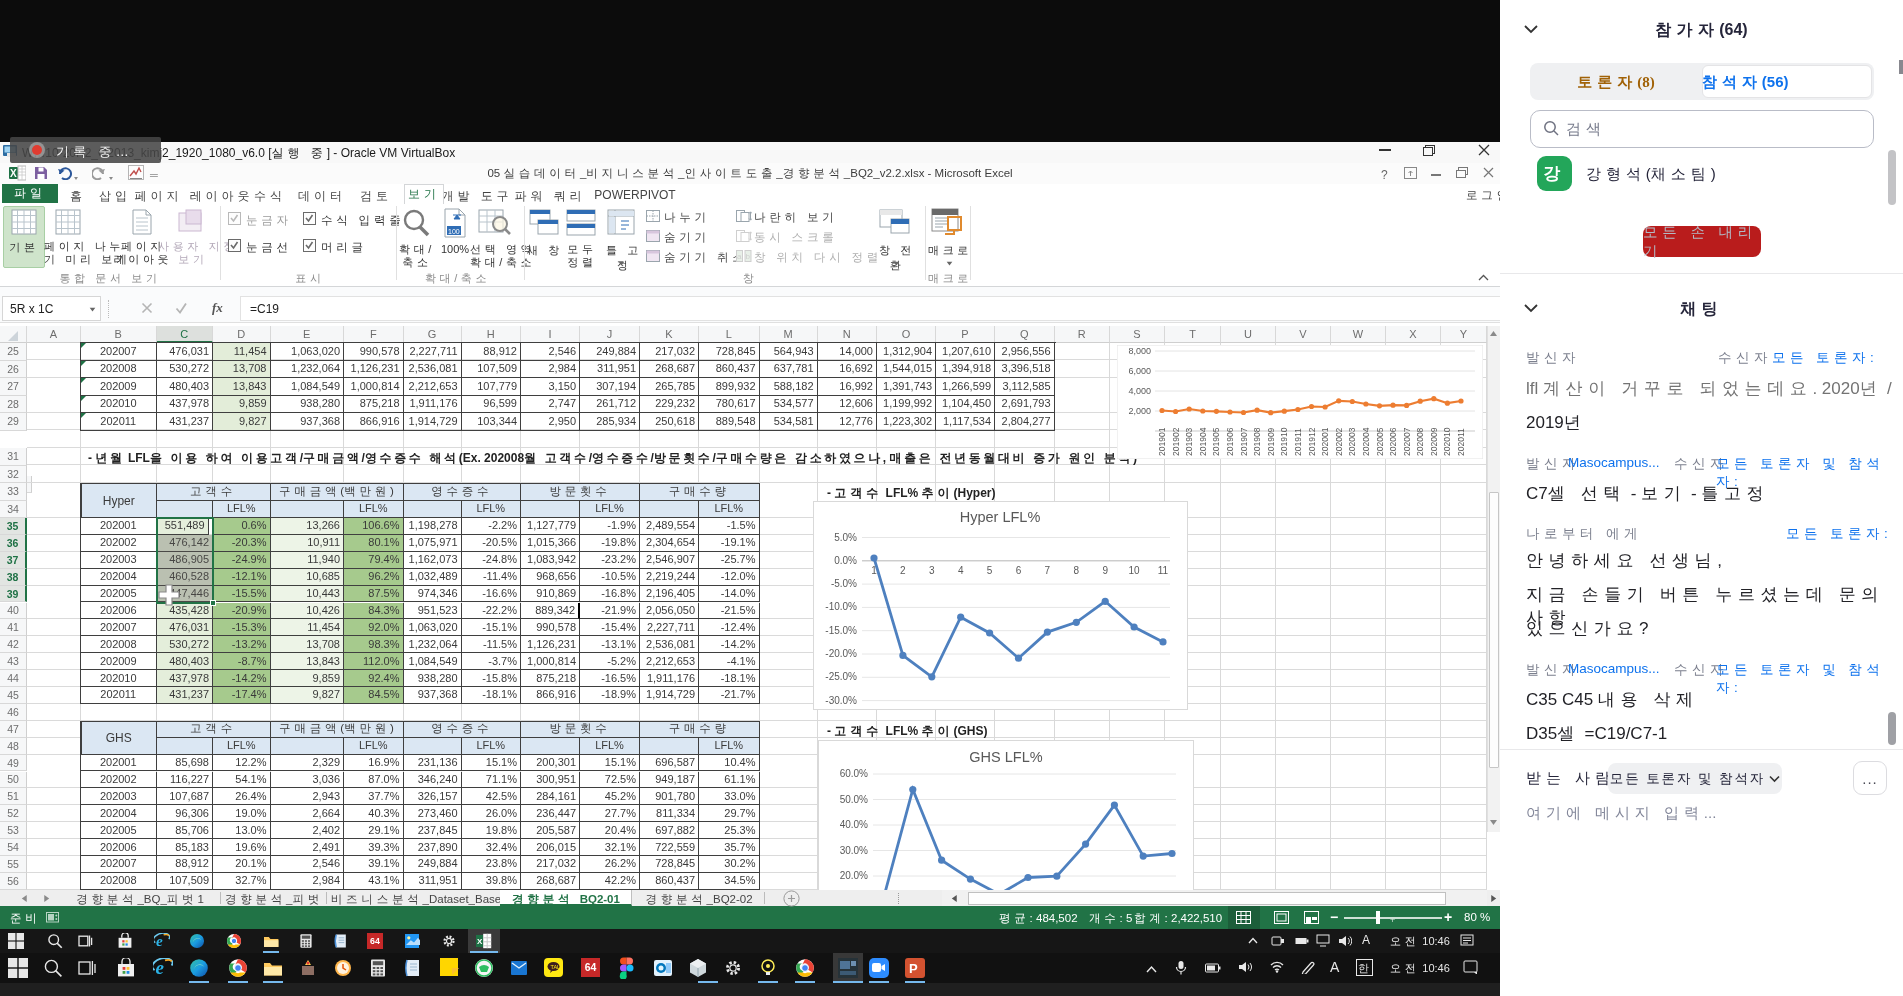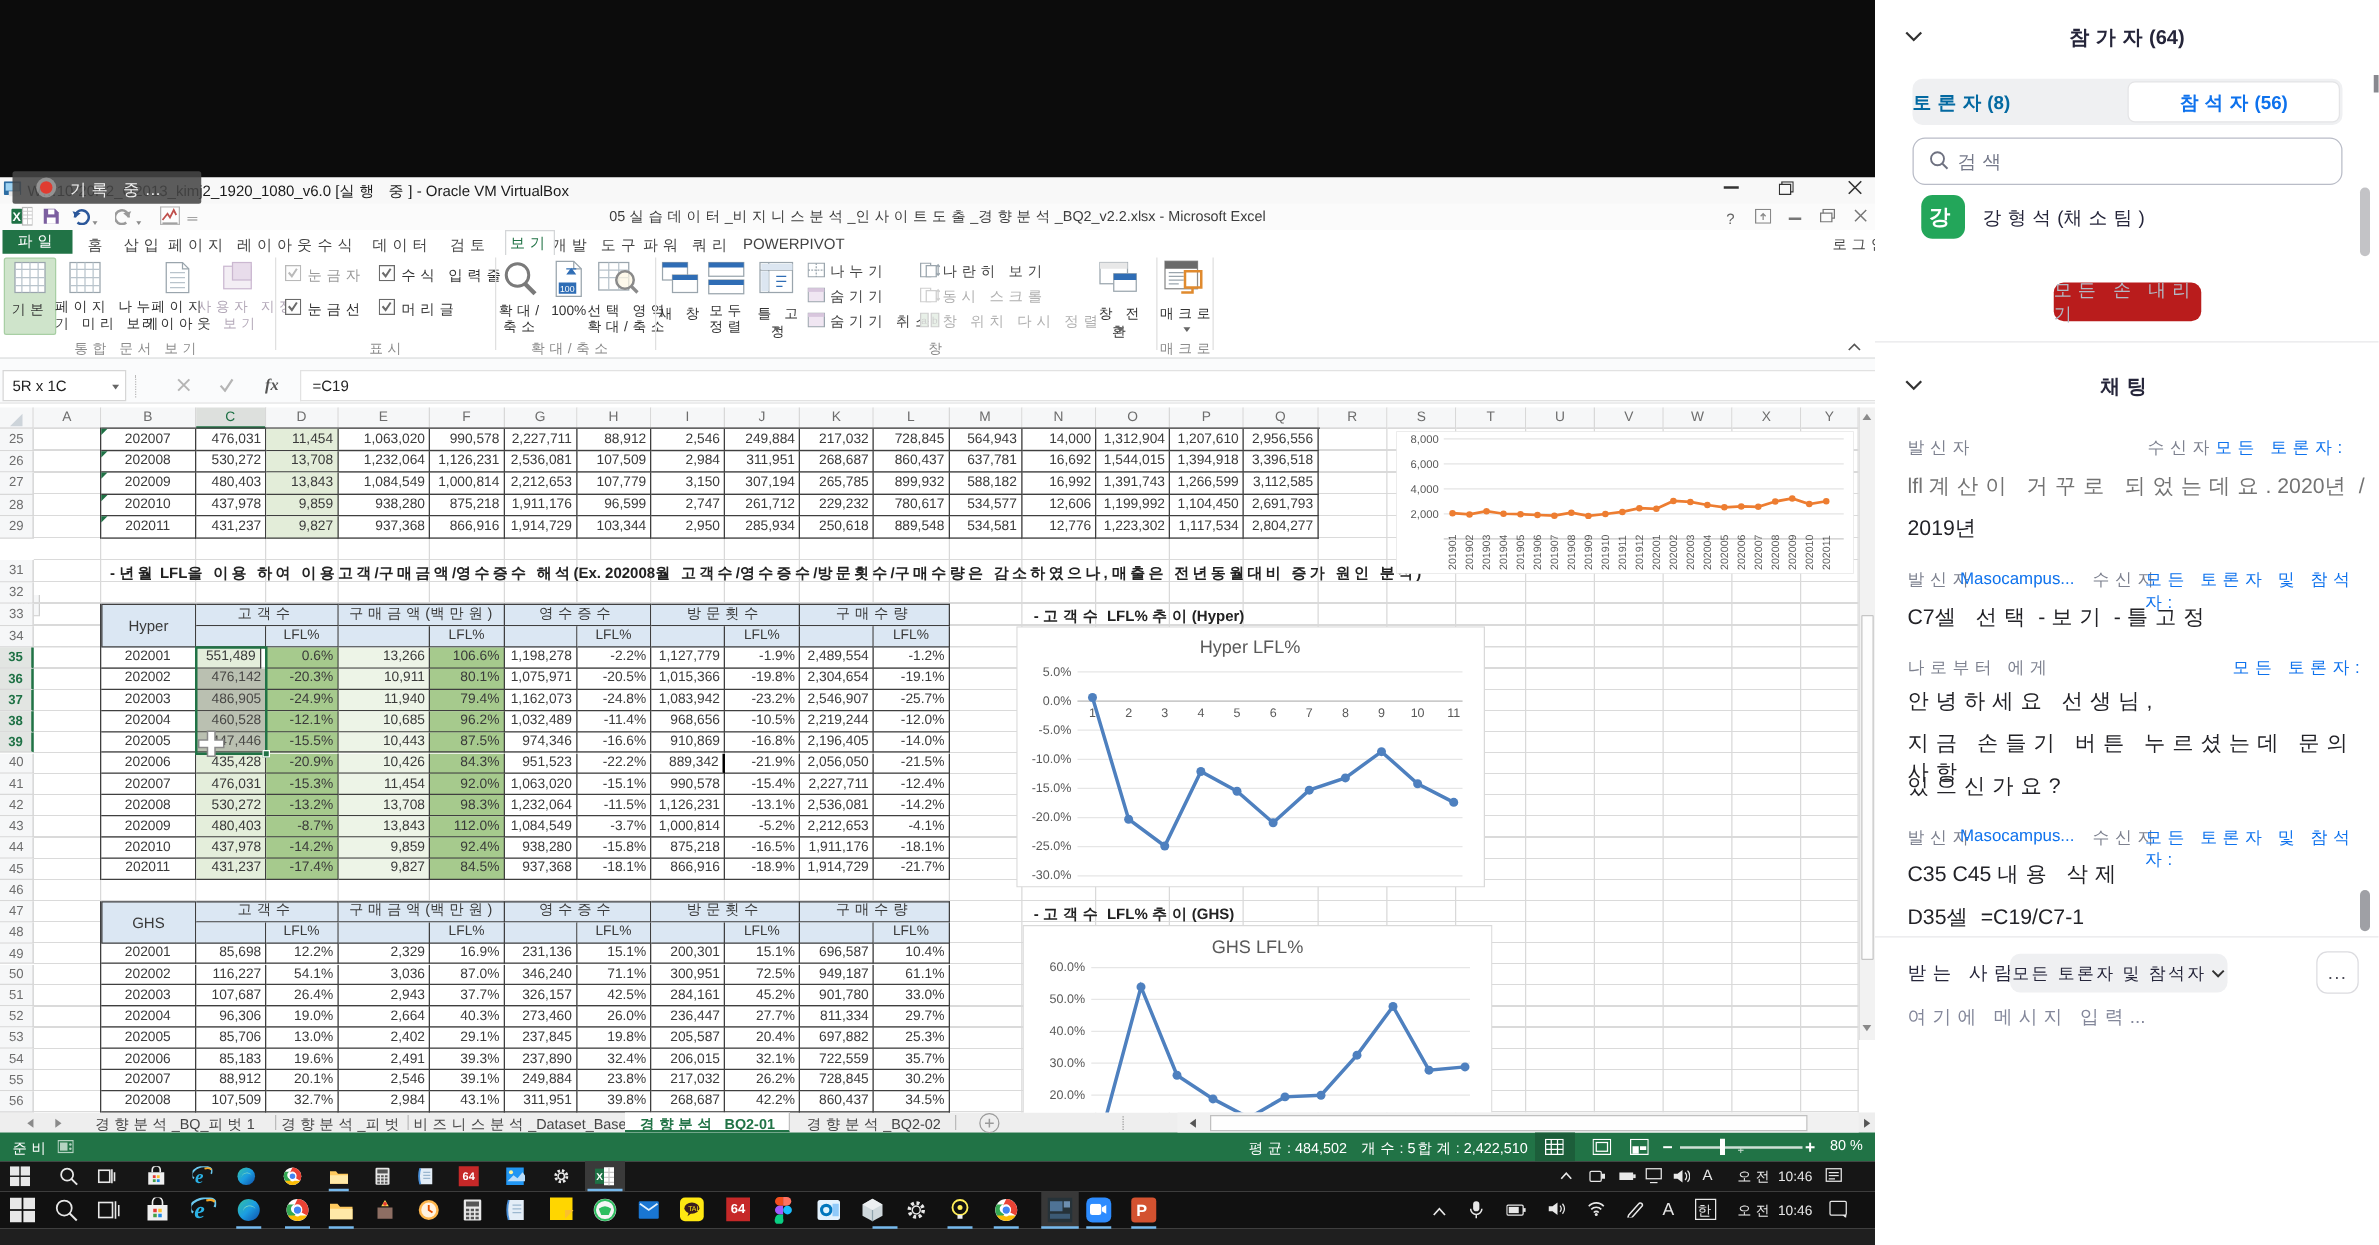--- a/index.html
+++ b/index.html
@@ -476,21 +476,21 @@
 <div class="cellc" style="left:81.0px;top:518.0px;width:75.5px;height:16.90px;border-right:1px solid #3f3f3f;border-bottom:1px solid #3f3f3f;font-size:11px;color:#3a3a3a;">202001</div>
 <div class="cell" style="left:156.5px;top:518.0px;width:52px;height:16.90px;border-right:1px solid #3f3f3f;border-bottom:1px solid #3f3f3f;font-size:11px;color:#3a3a3a;background:#e4eedb;">551,489</div>
 <div class="cell" style="left:213.0px;top:518.0px;width:57.5px;height:16.90px;border-right:1px solid #3f3f3f;border-bottom:1px solid #3f3f3f;font-size:11px;color:#3a3a3a;background:#a6ca8d;">0.6%</div>
 <div class="cell" style="left:270.5px;top:518.0px;width:73.5px;height:16.90px;border-right:1px solid #3f3f3f;border-bottom:1px solid #3f3f3f;font-size:11px;color:#3a3a3a;background:#edf4e7;">13,266</div>
 <div class="cell" style="left:344.0px;top:518.0px;width:59.5px;height:16.90px;border-right:1px solid #3f3f3f;border-bottom:1px solid #3f3f3f;font-size:11px;color:#3a3a3a;background:#a6ca8d;">106.6%</div>
 <div class="cell" style="left:403.5px;top:518.0px;width:58.0px;height:16.90px;border-right:1px solid #3f3f3f;border-bottom:1px solid #3f3f3f;font-size:11px;color:#3a3a3a;">1,198,278</div>
 <div class="cell" style="left:461.5px;top:518.0px;width:59.5px;height:16.90px;border-right:1px solid #3f3f3f;border-bottom:1px solid #3f3f3f;font-size:11px;color:#3a3a3a;">-2.2%</div>
 <div class="cell" style="left:521.0px;top:518.0px;width:59.0px;height:16.90px;border-right:1px solid #3f3f3f;border-bottom:1px solid #3f3f3f;font-size:11px;color:#3a3a3a;">1,127,779</div>
 <div class="cell" style="left:580.0px;top:518.0px;width:60.0px;height:16.90px;border-right:1px solid #3f3f3f;border-bottom:1px solid #3f3f3f;font-size:11px;color:#3a3a3a;">-1.9%</div>
 <div class="cell" style="left:640.0px;top:518.0px;width:59.0px;height:16.90px;border-right:1px solid #3f3f3f;border-bottom:1px solid #3f3f3f;font-size:11px;color:#3a3a3a;">2,489,554</div>
-<div class="cell" style="left:699.0px;top:518.0px;width:60.5px;height:16.90px;border-right:1px solid #3f3f3f;border-bottom:1px solid #3f3f3f;font-size:11px;color:#3a3a3a;">-1.2%</div>
+<div class="cell" style="left:699.0px;top:518.0px;width:60.5px;height:16.90px;border-right:1px solid #3f3f3f;border-bottom:1px solid #3f3f3f;font-size:11px;color:#3a3a3a;">-1.5%</div>
 <div class="cellc" style="left:81.0px;top:534.9px;width:75.5px;height:16.90px;border-right:1px solid #3f3f3f;border-bottom:1px solid #3f3f3f;font-size:11px;color:#3a3a3a;">202002</div>
 <div class="cell" style="left:156.5px;top:534.9px;width:56.5px;height:16.90px;border-right:1px solid #3f3f3f;border-bottom:1px solid #3f3f3f;font-size:11px;color:#3a3a3a;background:#e4eedb;">476,142</div>
 <div class="cell" style="left:213.0px;top:534.9px;width:57.5px;height:16.90px;border-right:1px solid #3f3f3f;border-bottom:1px solid #3f3f3f;font-size:11px;color:#3a3a3a;background:#a6ca8d;">-20.3%</div>
 <div class="cell" style="left:270.5px;top:534.9px;width:73.5px;height:16.90px;border-right:1px solid #3f3f3f;border-bottom:1px solid #3f3f3f;font-size:11px;color:#3a3a3a;background:#edf4e7;">10,911</div>
 <div class="cell" style="left:344.0px;top:534.9px;width:59.5px;height:16.90px;border-right:1px solid #3f3f3f;border-bottom:1px solid #3f3f3f;font-size:11px;color:#3a3a3a;background:#a6ca8d;">80.1%</div>
 <div class="cell" style="left:403.5px;top:534.9px;width:58.0px;height:16.90px;border-right:1px solid #3f3f3f;border-bottom:1px solid #3f3f3f;font-size:11px;color:#3a3a3a;">1,075,971</div>
 <div class="cell" style="left:461.5px;top:534.9px;width:59.5px;height:16.90px;border-right:1px solid #3f3f3f;border-bottom:1px solid #3f3f3f;font-size:11px;color:#3a3a3a;">-20.5%</div>
 <div class="cell" style="left:521.0px;top:534.9px;width:59.0px;height:16.90px;border-right:1px solid #3f3f3f;border-bottom:1px solid #3f3f3f;font-size:11px;color:#3a3a3a;">1,015,366</div>
 <div class="cell" style="left:580.0px;top:534.9px;width:60.0px;height:16.90px;border-right:1px solid #3f3f3f;border-bottom:1px solid #3f3f3f;font-size:11px;color:#3a3a3a;">-19.8%</div>
 <div class="cell" style="left:640.0px;top:534.9px;width:59.0px;height:16.90px;border-right:1px solid #3f3f3f;border-bottom:1px solid #3f3f3f;font-size:11px;color:#3a3a3a;">2,304,654</div>
@@ -1210,22 +1210,22 @@
       <rect x="1" y="1" width="13" height="11" rx="1" fill="none" stroke="#e8e8e8"></rect>
       <path d="M11 12 l3 3 v-3 z" fill="#e8e8e8"></path>
     </svg>
 <div style="position:absolute;left:1500.0px;top:0.0px;width:403.0px;height:996.0px;background:#ffffff;"></div>
 <svg style="position:absolute;left:1524px;top:24px" width="14" height="10">
       <path d="M1 2 l6 6 6-6" stroke="#333" stroke-width="1.8" fill="none"></path>
     </svg>
 <div style="position:absolute;left:1500px;top:20px;width:403px;text-align:center;font-size:16px;font-weight:bold;color:#25253a;"><span class="k">참가자</span>(64)</div>
 <div style="position:absolute;left:1530.0px;top:63.0px;width:344.0px;height:37.0px;background:#eff0f2;border-radius:8px;"></div>
 <div style="position:absolute;left:1702.0px;top:65.0px;width:170.0px;height:33.0px;background:#fff;border-radius:6px;border:1px solid #e4e4e6;"></div>
-<div style="position:absolute;left:1530px;top:73px;width:172px;font-size:15px;font-weight:bold;color:#0369a1;"><span class="k">토론자</span>(8)</div>
-<div style="position:absolute;left:1702px;top:73px;width:170px;text-align:center;font-size:15px;font-weight:bold;color:#0e72ed;"><span class="k">참석자</span>(56)</div>
+<div style="position:absolute;left:1530px;top:73px;width:172px;text-align:center;font-size:15px;font-weight:bold;color:#a16207;font-family:Liberation Serif, serif;"><span class="k">토론자</span>(8)</div>
+<div style="position:absolute;left:1702px;top:73px;width:170px;text-align:left;font-size:15px;font-weight:bold;color:#0e72ed;"><span class="k">참석자</span>(56)</div>
 <div style="position:absolute;left:1530.0px;top:110.0px;width:344.0px;height:38.0px;background:#fff;border:1.5px solid #b9bcc7;border-radius:10px;"></div>
 <svg style="position:absolute;left:1543px;top:120px" width="17" height="17">
       <circle cx="7" cy="7" r="5.2" fill="none" stroke="#6e7180" stroke-width="1.5"></circle>
       <path d="M11 11 l4 4" stroke="#6e7180" stroke-width="1.5"></path>
     </svg>
 <div style="position:absolute;left:1566px;top:120px;font-size:15px;color:#75798a;"><span class="k">검색</span></div>
 <div style="position:absolute;left:1537.0px;top:156.0px;width:35.0px;height:35.0px;background:#23a65a;border-radius:9px;color:#fff;font-size:17px;font-weight:bold;display:flex;align-items:center;justify-content:center;">
       <span class="k">강</span>
     </div>
 <div style="position:absolute;left:1586px;top:165px;font-size:15px;color:#25253a;"><span class="k">강형석</span>(<span class="k">채소팀</span>)</div>

